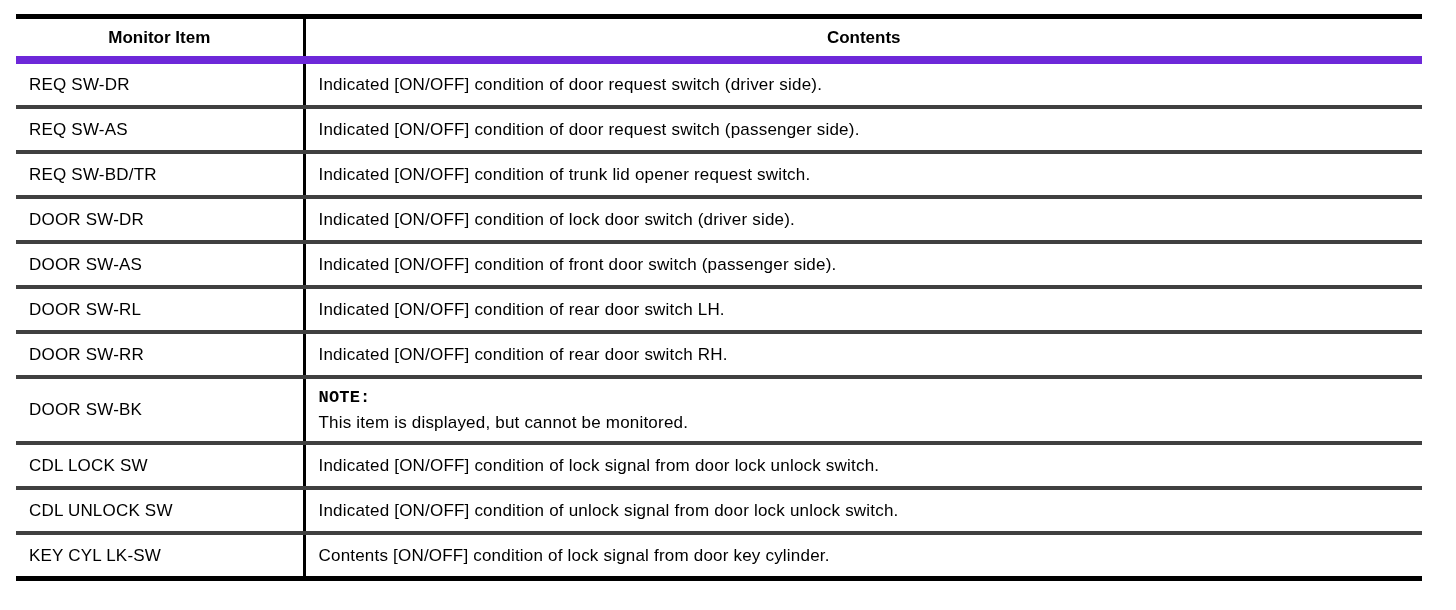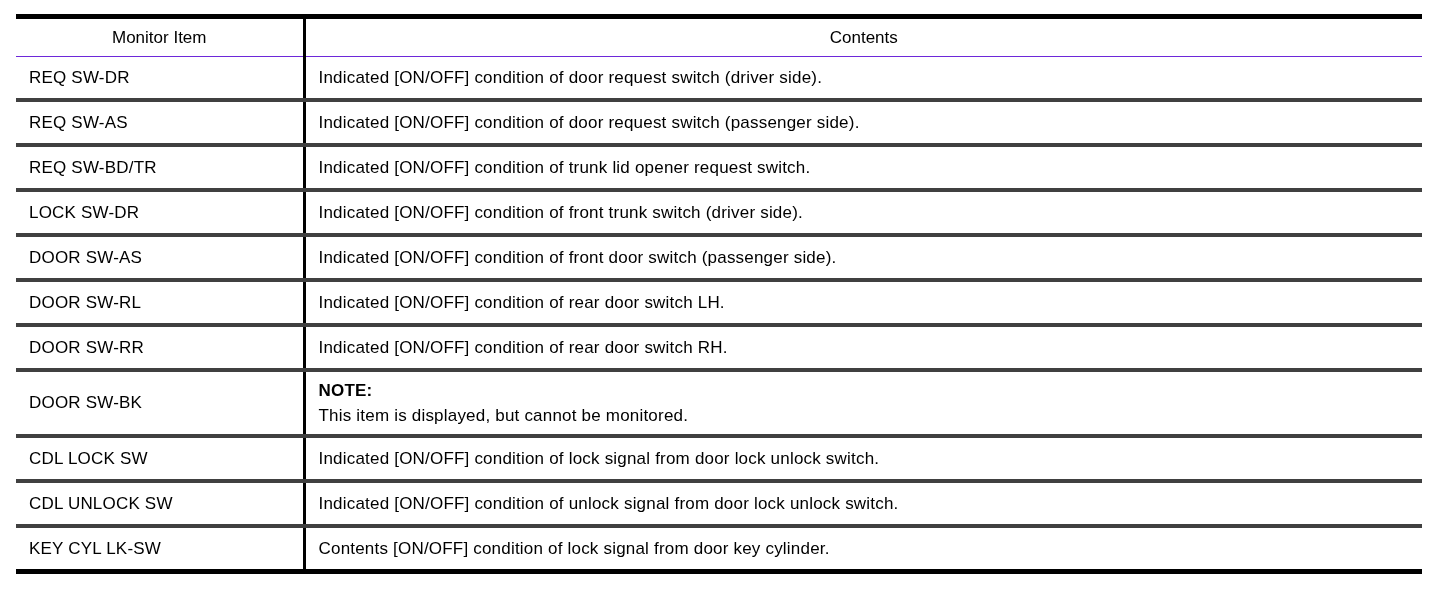--- a/index.html
+++ b/index.html
@@ -19,40 +19,40 @@
     width: 1406px;
     border-collapse: collapse;
     table-layout: fixed;
     border-top: 5px solid #000;
     border-bottom: 5px solid #000;
     font-size: 17px;
   }
   col.c1 { width: 288px; }
   col.c2 { width: 1118px; }
   .doc-table th {
-    font-weight: normal;
+    font-weight: bold;
     text-align: center;
     height: 37px;
-    border-bottom: 1px solid #6d28d9;
+    border-bottom: 8px solid #6d28d9;
     padding: 0;
     vertical-align: middle;
   }
   .doc-table td {
     border-bottom: 4px solid #404040;
     height: 41px;
     vertical-align: middle;
     padding: 0 10px 0 13px;
     letter-spacing: 0.2px;
   }
   .col-item {
     border-right: 3px solid #000;
   }
   .note-row td { height: 62px; }
   .contents-cell div { line-height: 25px; }
-  .note-label { font-weight: bold; }
+  .note-label { font-weight: bold; font-family: Liberation Mono, monospace; }
 </style>
 </head>
 <body>
 
 <table class="doc-table">
   <colgroup>
     <col class="c1">
     <col class="c2">
   </colgroup>
   <thead>
@@ -80,24 +80,24 @@
 
   <tr>
     <td class="col-item item-cell">REQ SW-BD/TR</td>
     <td class="contents-cell">
 
       <div>Indicated [ON/OFF] condition of trunk lid opener request switch.</div>
     </td>
   </tr>
 
   <tr>
-    <td class="col-item item-cell">LOCK SW-DR</td>
+    <td class="col-item item-cell">DOOR SW-DR</td>
     <td class="contents-cell">
 
-      <div>Indicated [ON/OFF] condition of front trunk switch (driver side).</div>
+      <div>Indicated [ON/OFF] condition of lock door switch (driver side).</div>
     </td>
   </tr>
 
   <tr>
     <td class="col-item item-cell">DOOR SW-AS</td>
     <td class="contents-cell">
 
       <div>Indicated [ON/OFF] condition of front door switch (passenger side).</div>
     </td>
   </tr>

